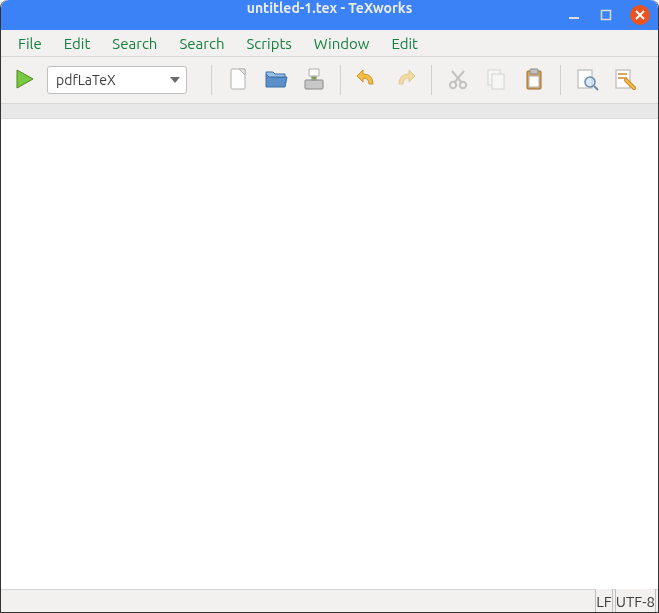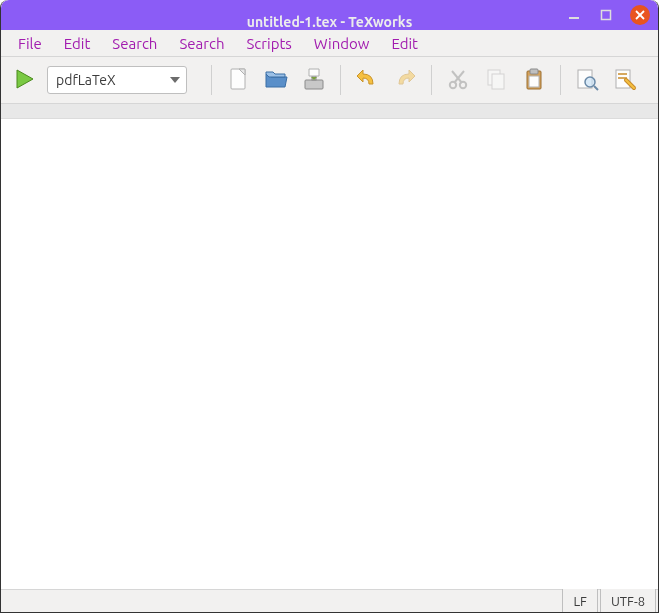--- a/index.html
+++ b/index.html
@@ -18,23 +18,23 @@
     flex-direction: column;
     box-sizing: border-box;
     border: 1px solid #333;
     border-top: none;
     border-radius: 8px 8px 0 0;
     overflow: hidden;
   }
   
   .titlebar {
     height: 30px;
-    background: #8b5cf6;
-    display: flex;
-    align-items: flex-end;
+    background: #3b82f6;
+    display: flex;
+    align-items: flex-start;
     justify-content: center;
     position: relative;
     border-radius: 8px 8px 0 0;
   }
   .title-text {
     color: #ececec;
     font-size: 14px;
     font-weight: bold;
   }
   .win-controls {
@@ -76,21 +76,21 @@
     display: flex;
     align-items: stretch;
     padding: 0 6px;
     border-bottom: 1px solid #d6d6d6;
   }
   .menu-item {
     padding: 0 11px;
     display: flex;
     align-items: center;
     font-size: 15px;
-    color: #a21caf;
+    color: #15803d;
     cursor: default;
   }
 
   
   .toolbar {
     height: 46px;
     background: #f2f1f0;
     display: flex;
     align-items: center;
     padding: 0 6px;
@@ -165,22 +165,22 @@
     border-top: 1px solid #d6d6d6;
     display: flex;
     justify-content: flex-end;
     align-items: center;
     padding: 0 2px;
     gap: 2px;
   }
   .status-box {
     border: 1px solid #bfbfbf;
     height: 26px;
-    padding: 0 10px;
-    font-size: 13px;
+    padding: 0 0;
+    font-size: 15px;
     display: flex;
     align-items: center;
     background: #f2f1f0;
     box-sizing: border-box;
   }
 </style>
 </head>
 <body>
 
 <div class="window">

